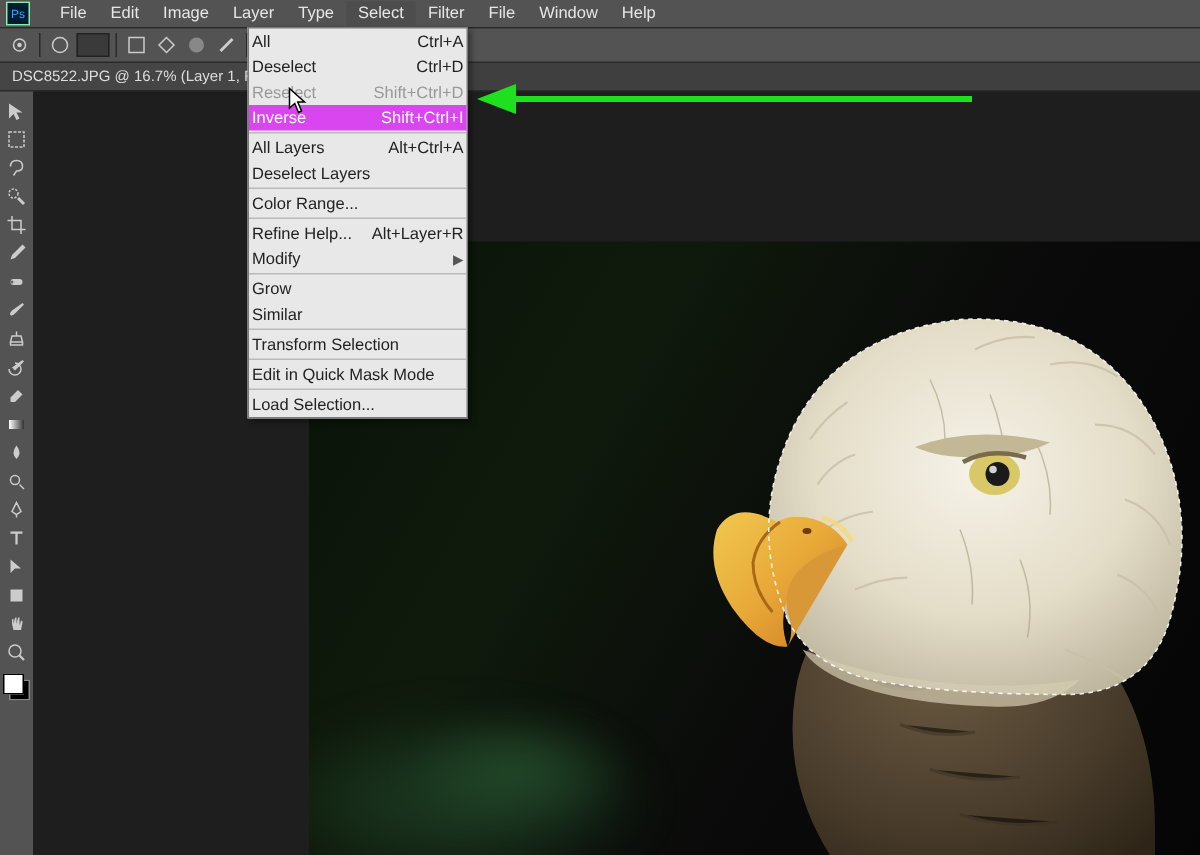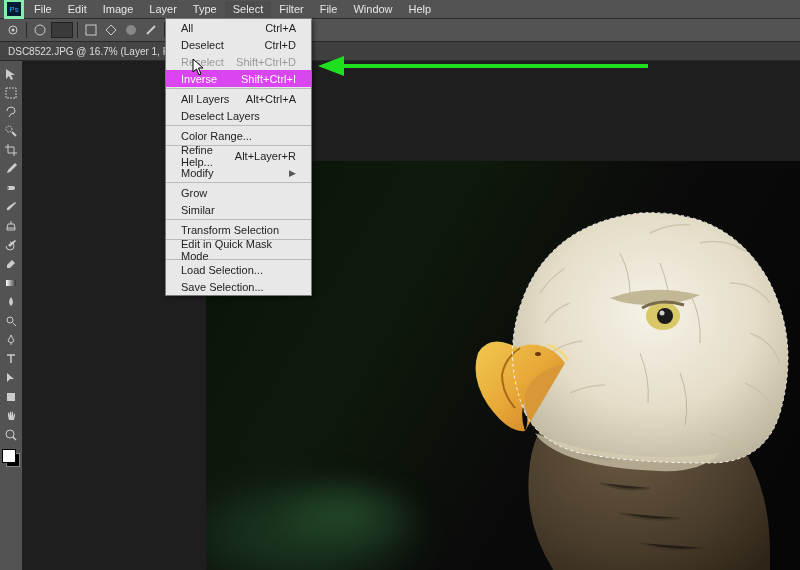--- a/index.html
+++ b/index.html
@@ -1,17 +1,17 @@
 <!DOCTYPE html>
 <html><head>
 <meta charset="utf-8">
 <style>
   html,body{margin:0;padding:0;width:800px;height:570px;overflow:hidden;font-family:"Segoe UI",Tahoma,sans-serif;font-size:11px;background:#1a1a1a;color:#ccc;user-select:none}
   .menubar{height:18px;background:#535353;border-bottom:1px solid #2a2a2a;display:flex;align-items:center;padding-left:4px}
-  .ps-logo{width:14px;height:14px;background:#001c33;border:3px solid #86efac;display:flex;align-items:center;justify-content:center;font-size:8px;font-weight:400;color:#30a7ff;margin-right:2px}
+  .ps-logo{width:14px;height:14px;background:#001c33;border:1px solid #86efac;display:flex;align-items:center;justify-content:center;font-size:8px;font-weight:400;color:#30a7ff;margin-right:12px}
   .menu-item{padding:2px 8px;color:#e6e6e6;font-size:11px;cursor:default}
   .menu-item.open{background:#4d4d4d}
   .optbar{height:22px;background:#535353;border-bottom:1px solid #2a2a2a;display:flex;align-items:center;padding-left:4px;gap:2px}
   .opt-tool{width:18px;height:18px;display:flex;align-items:center;justify-content:center;color:#ddd}
   .opt-sep{width:1px;height:16px;background:#2a2a2a;margin:0 2px}
   .opt-sel{width:20px;height:14px;background:#3a3a3a;border:1px solid #222}
   .opt-label{color:#ddd;font-size:10px;padding:0 2px}
   .docbar{height:18px;background:#3f3f3f;border-bottom:1px solid #2a2a2a;display:flex;align-items:center}
   .doc-tab{height:18px;padding:0 8px;display:flex;align-items:center;font-size:10px;color:#ddd;background:#454545}
   .workspace{position:relative;height:512px;background:#262626}
@@ -22,21 +22,21 @@
   .sw-fg{position:absolute;left:0;top:0;width:12px;height:12px;background:#fff;border:1px solid #000}
   .sw-bg{position:absolute;right:0;bottom:0;width:12px;height:12px;background:#000;border:1px solid #888}
   .canvas-area{position:absolute;left:22px;top:0;right:0;bottom:0;background:#1e1e1e}
   .image{position:absolute;left:184px;top:100px;width:594px;height:412px;background:linear-gradient(120deg,#0a1208 0%,#0f1a0c 30%,#0a0a0a 60%,#050505 100%);overflow:hidden}
   .blur1{position:absolute;left:-30px;bottom:-20px;width:260px;height:120px;background:radial-gradient(ellipse,#234a2a 0%,#1a3520 40%,transparent 70%);filter:blur(14px);opacity:.7}
   .blur2{position:absolute;left:60px;bottom:20px;width:160px;height:80px;background:radial-gradient(ellipse,#2a5a32 0%,transparent 70%);filter:blur(10px);opacity:.6}
   .eagle{position:absolute;right:-10px;bottom:-20px;width:440px;height:440px}
   .sel-ants{position:absolute;stroke:#fff;stroke-width:1;stroke-dasharray:3 3;fill:none;opacity:.9}
   
   .dropdown{position:absolute;left:165px;top:18px;width:145px;background:#e8e8e8;border:1px solid #7a7a7a;box-shadow:2px 2px 4px rgba(0,0,0,.4);z-index:10}
-  .dd-item{height:17px;padding:0 15px;display:flex;align-items:center;justify-content:space-between;color:#222;font-size:11px}
+  .dd-item{height:17px;padding:0 2px;display:flex;align-items:center;justify-content:space-between;color:#222;font-size:11px}
   .dd-item.disabled{color:#999}
   .dd-item.hl{background:#d946ef;color:#fff}
   .dd-sep{height:1px;background:#bababa;margin:1px 0}
   .dd-arrow{font-size:9px;color:#555}
   .cursor{position:absolute;left:192px;top:58px;z-index:20}
   
   .ann-arrow{position:absolute;left:318px;top:56px;z-index:5}
 </style>
 </head>
 <body>
@@ -356,24 +356,20 @@
     <div class="dd-sep"></div>
     <div class="dd-item">
       <span>Edit in Quick Mask Mode</span>
       <span></span>
     </div>
     <div class="dd-sep"></div>
     <div class="dd-item">
       <span>Load Selection...</span>
       <span></span>
     </div>
-    <div class="dd-item">
-      <span>Save Selection...</span>
-      <span></span>
-    </div>
   </div>
 
 <svg class="cursor" width="14" height="18" viewBox="0 0 14 18">
   <path d="M1 1 L1 14 L4.5 11 L7 17 L9 16 L6.5 10 L11 10 Z" fill="#fff" stroke="#000" stroke-width="1"></path>
 </svg>
 
 <svg class="ann-arrow" width="330" height="20" viewBox="0 0 330 20">
   <line x1="330" y1="10" x2="22" y2="10" stroke="#1fe01f" stroke-width="4"></line>
   <polygon points="0,10 26,0 26,20" fill="#1fe01f"></polygon>
 </svg>

